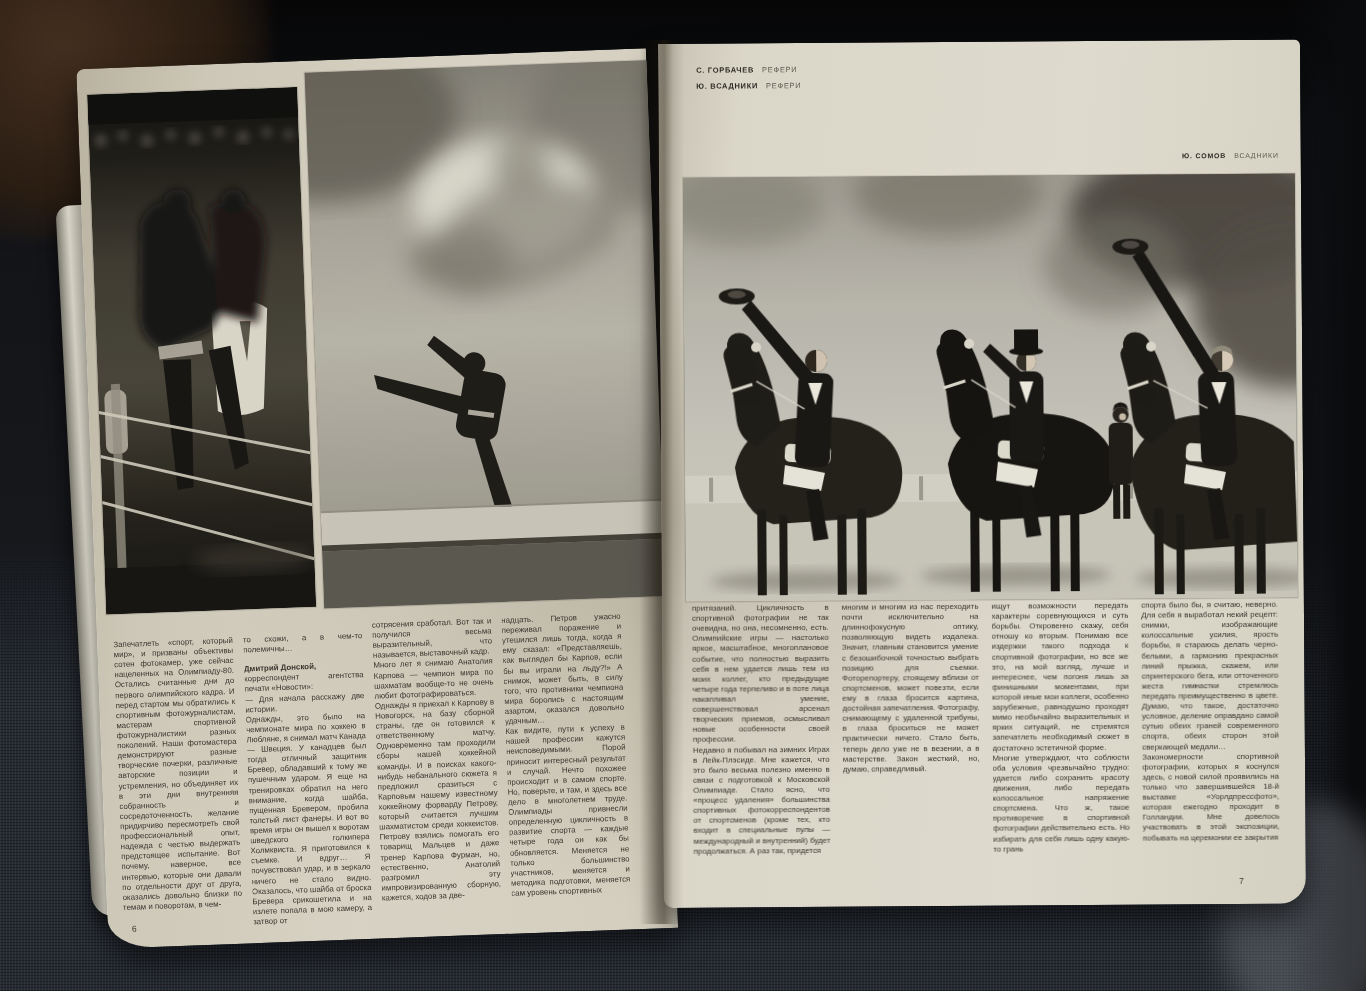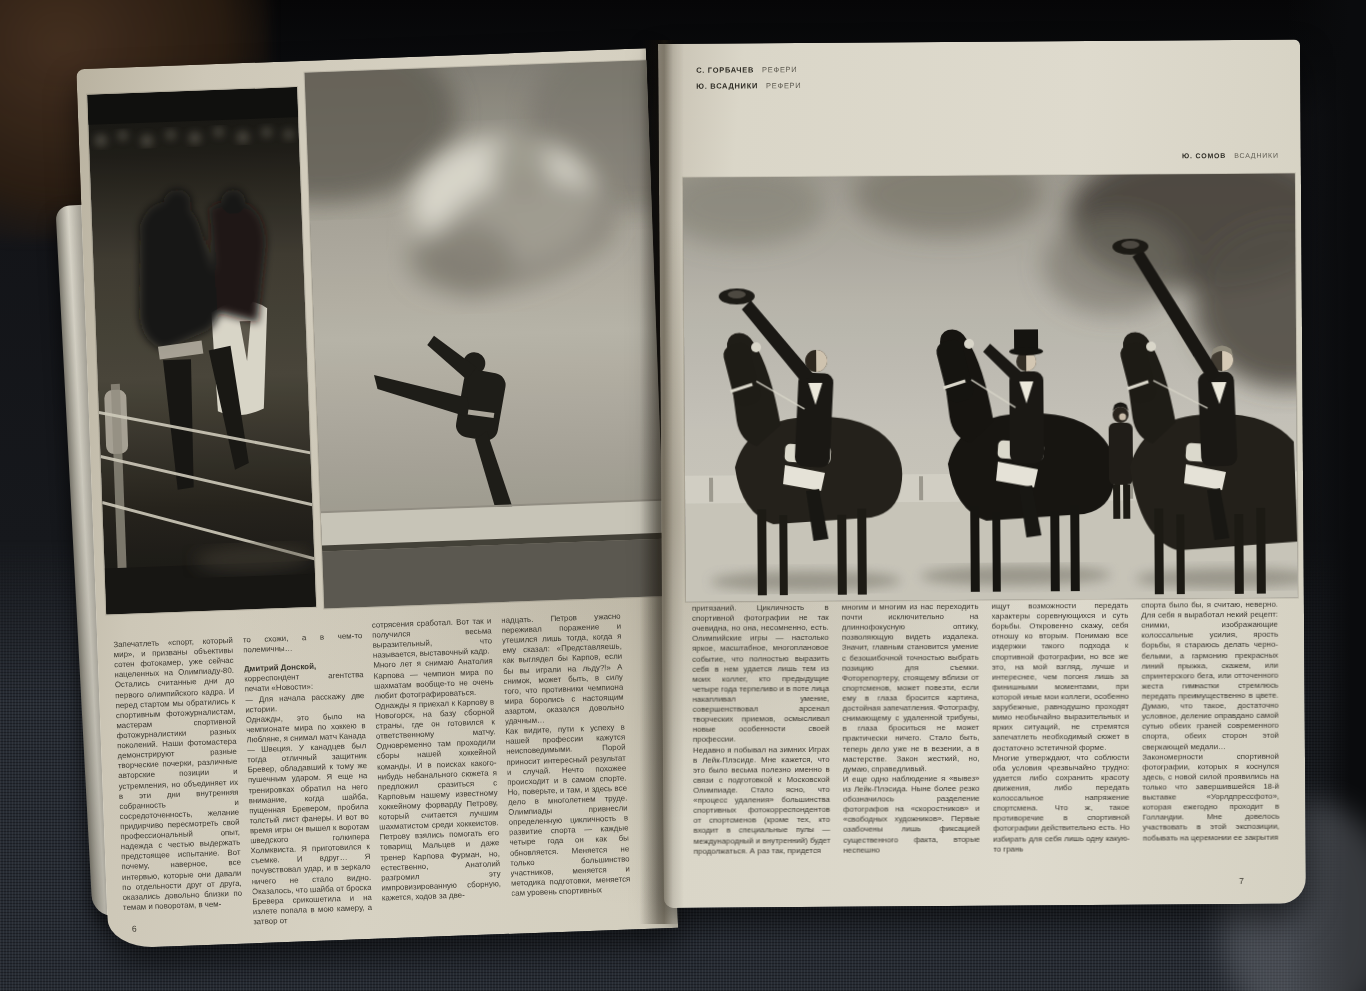--- a/index.html
+++ b/index.html
@@ -368,21 +368,20 @@
       </svg>
     </div>
 
     <div class="cols">
       <div class="col">
           <p>притязаний. Цикличность в спортивной фотографии не так очевидна, но она, несомненно, есть. Олимпийские игры — настолько яркое, масштабное, многоплановое событие, что полностью выразить себя в нем удается лишь тем из моих коллег, кто предыдущие четыре года терпеливо и в поте лица накапливал умение, совершенствовал арсенал творческих приемов, осмысливал новые особенности своей профессии.</p>
           <p>Недавно я побывал на зимних Играх в Лейк-Плэсиде. Мне кажется, что это было весьма полезно именно в связи с подготовкой к Московской Олимпиаде. Стало ясно, что «процесс удаления» большинства спортивных фотокорреспондентов от спортсменов (кроме тех, кто входит в специальные пулы — международный и внутренний) будет продолжаться. А раз так, придется</p>
         </div>
       <div class="col">
           <p>многим и многим из нас переходить почти исключительно на длиннофокусную оптику, позволяющую видеть издалека. Значит, главным становится умение с безошибочной точностью выбрать позицию для съемки. Фоторепортеру, стоящему вблизи от спортсменов, может повезти, если ему в глаза бросится картина, достойная запечатления. Фотографу, снимающему с удаленной трибуны, в глаза броситься не может практически ничего. Стало быть, теперь дело уже не в везении, а в мастерстве. Закон жесткий, но, думаю, справедливый.</p>
-          <p>И еще одно наблюдение я «вывез» из Лейк-Плэсида. Ныне более резко обозначилось разделение фотографов на «скоростников» и «свободных художников». Первые озабочены лишь фиксацией существенного факта, вторые неспешно</p>
         </div>
       <div class="col">
           <p>ищут возможности передать характеры соревнующихся и суть борьбы. Откровенно скажу, себя отношу ко вторым. Понимаю все издержки такого подхода к спортивной фотографии, но все же это, на мой взгляд, лучше и интереснее, чем погоня лишь за финишными моментами, при которой иные мои коллеги, особенно зарубежные, равнодушно проходят мимо необычайно выразительных и ярких ситуаций, не стремятся запечатлеть необходимый сюжет в достаточно эстетичной форме.</p>
           <p>Многие утверждают, что соблюсти оба условия чрезвычайно трудно: удается либо сохранить красоту движения, либо передать колоссальное напряжение спортсмена. Что ж, такое противоречие в спортивной фотографии действительно есть. Но избирать для себя лишь одну какую-то грань</p>
         </div>
       <div class="col">
           <p>спорта было бы, я считаю, неверно. Для себя я выработал некий рецепт: снимки, изображающие колоссальные усилия, ярость борьбы, я стараюсь делать черно-белыми, а гармонию прекрасных линий прыжка, скажем, или спринтерского бега, или отточенного жеста гимнастки стремлюсь передать преимущественно в цвете. Думаю, что такое, достаточно условное, деление оправдано самой сутью обеих граней современного спорта, обеих сторон этой сверкающей медали…</p>
           <p>Закономерности спортивной фотографии, которых я коснулся здесь, с новой силой проявились на только что завершившейся 18-й выставке «Уорлдпрессфото», которая ежегодно проходит в Голландии. Мне довелось участвовать в этой экспозиции, побывать на церемонии ее закрытия</p>
         </div>
     </div>

